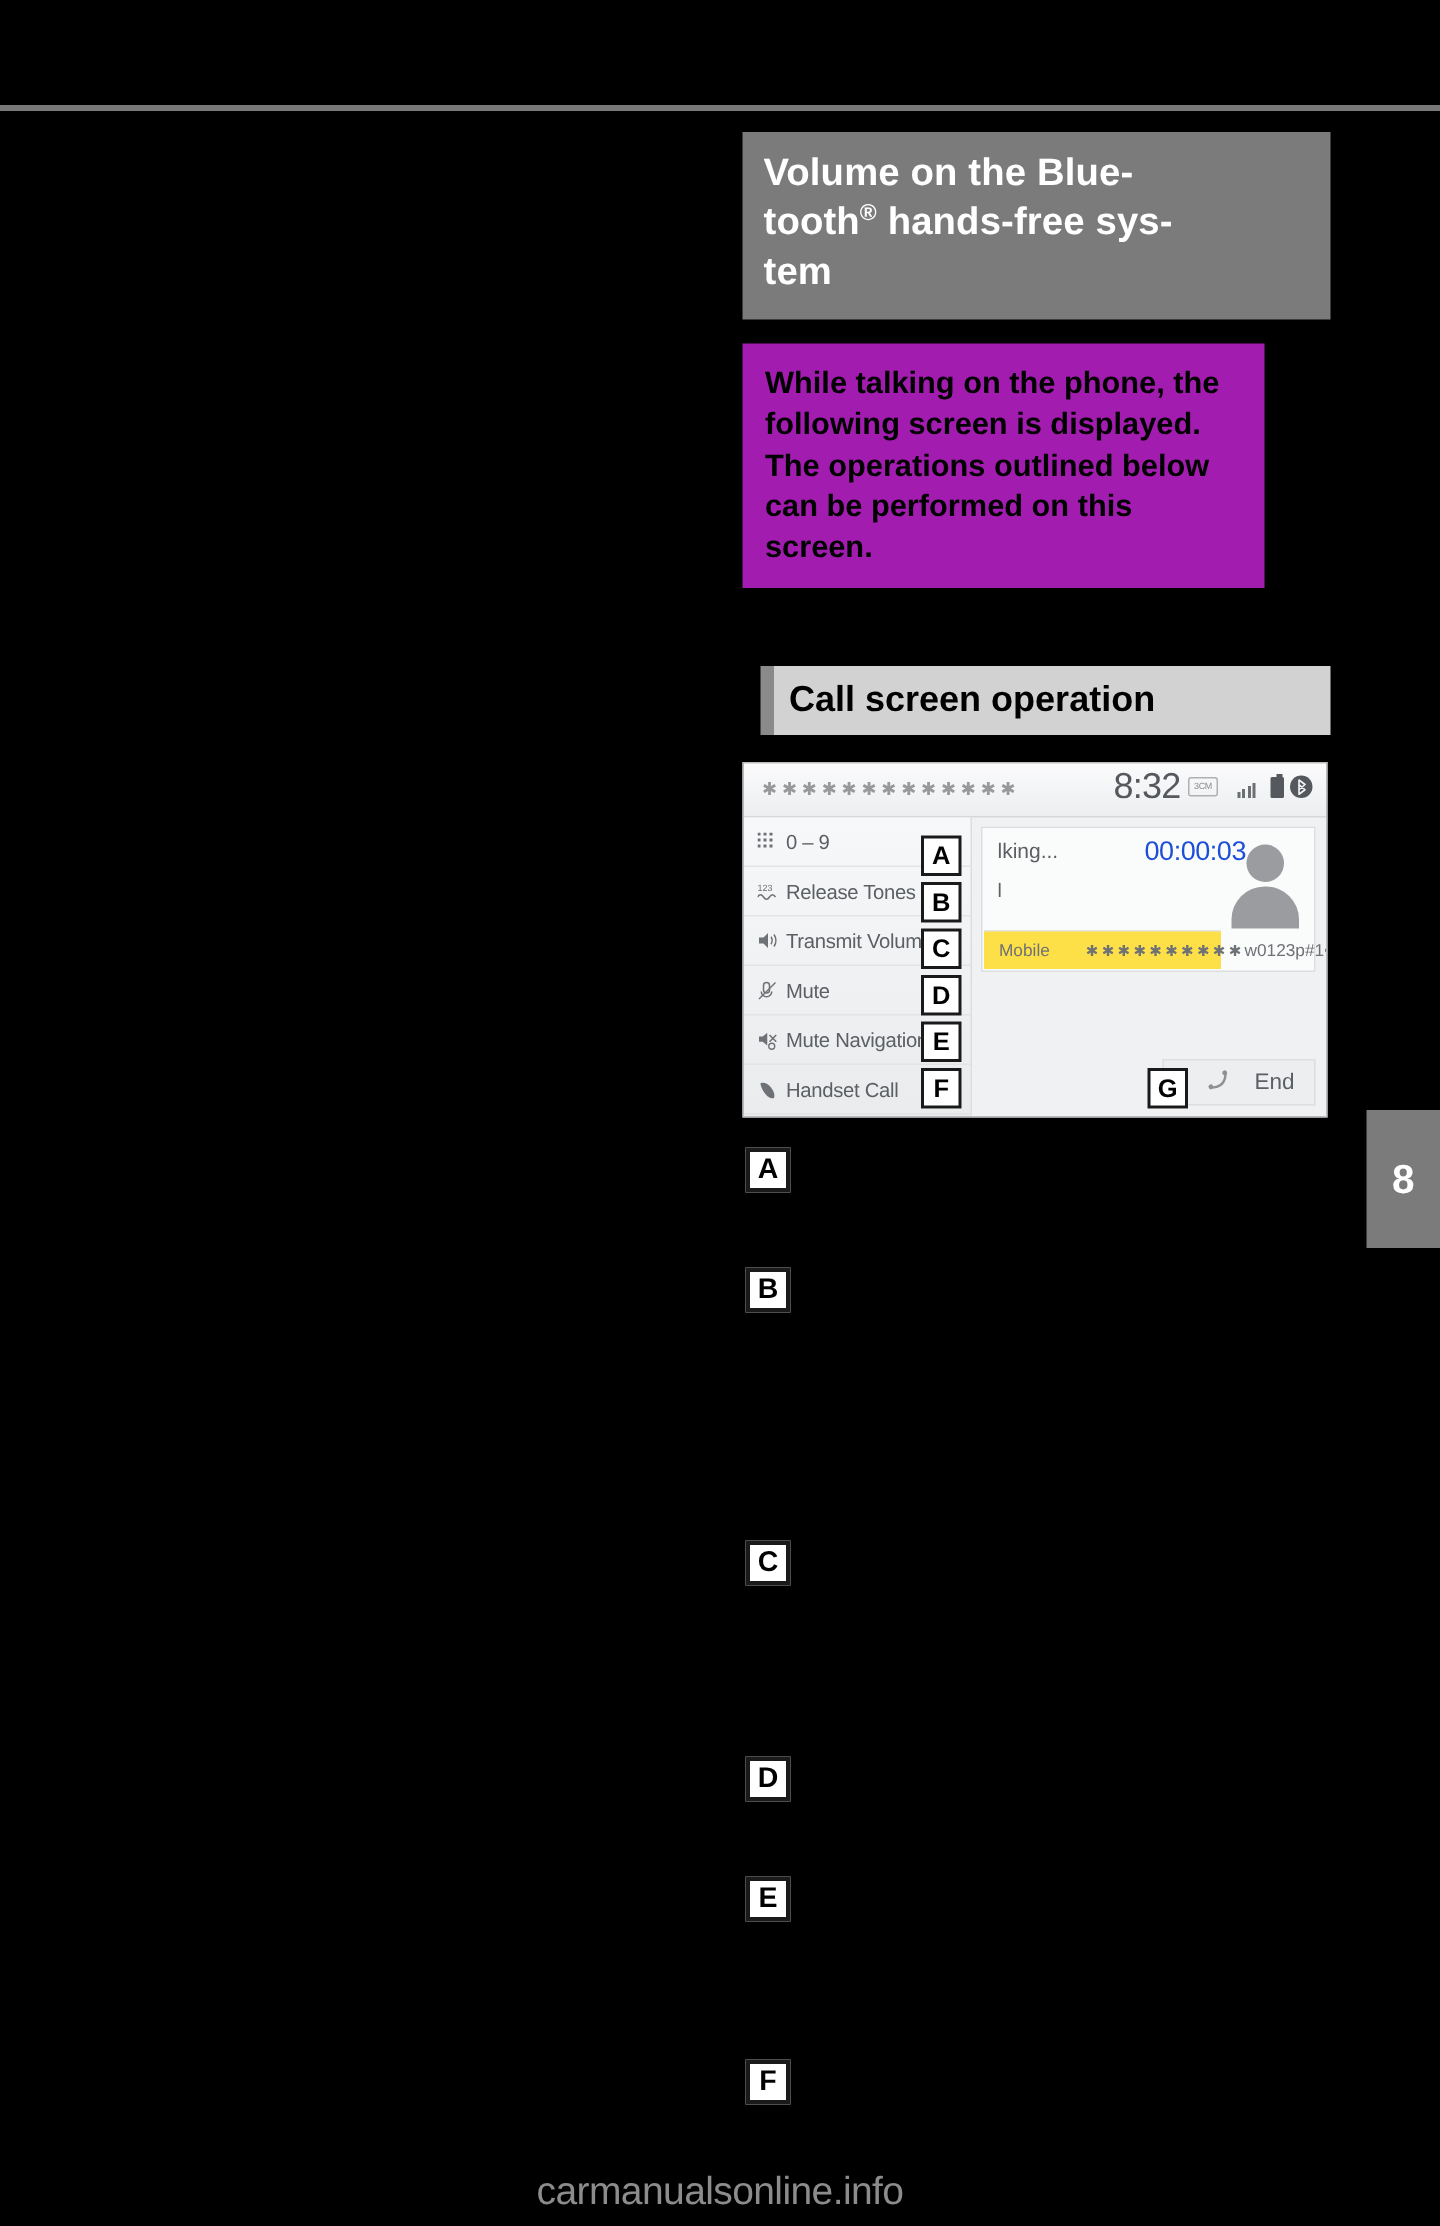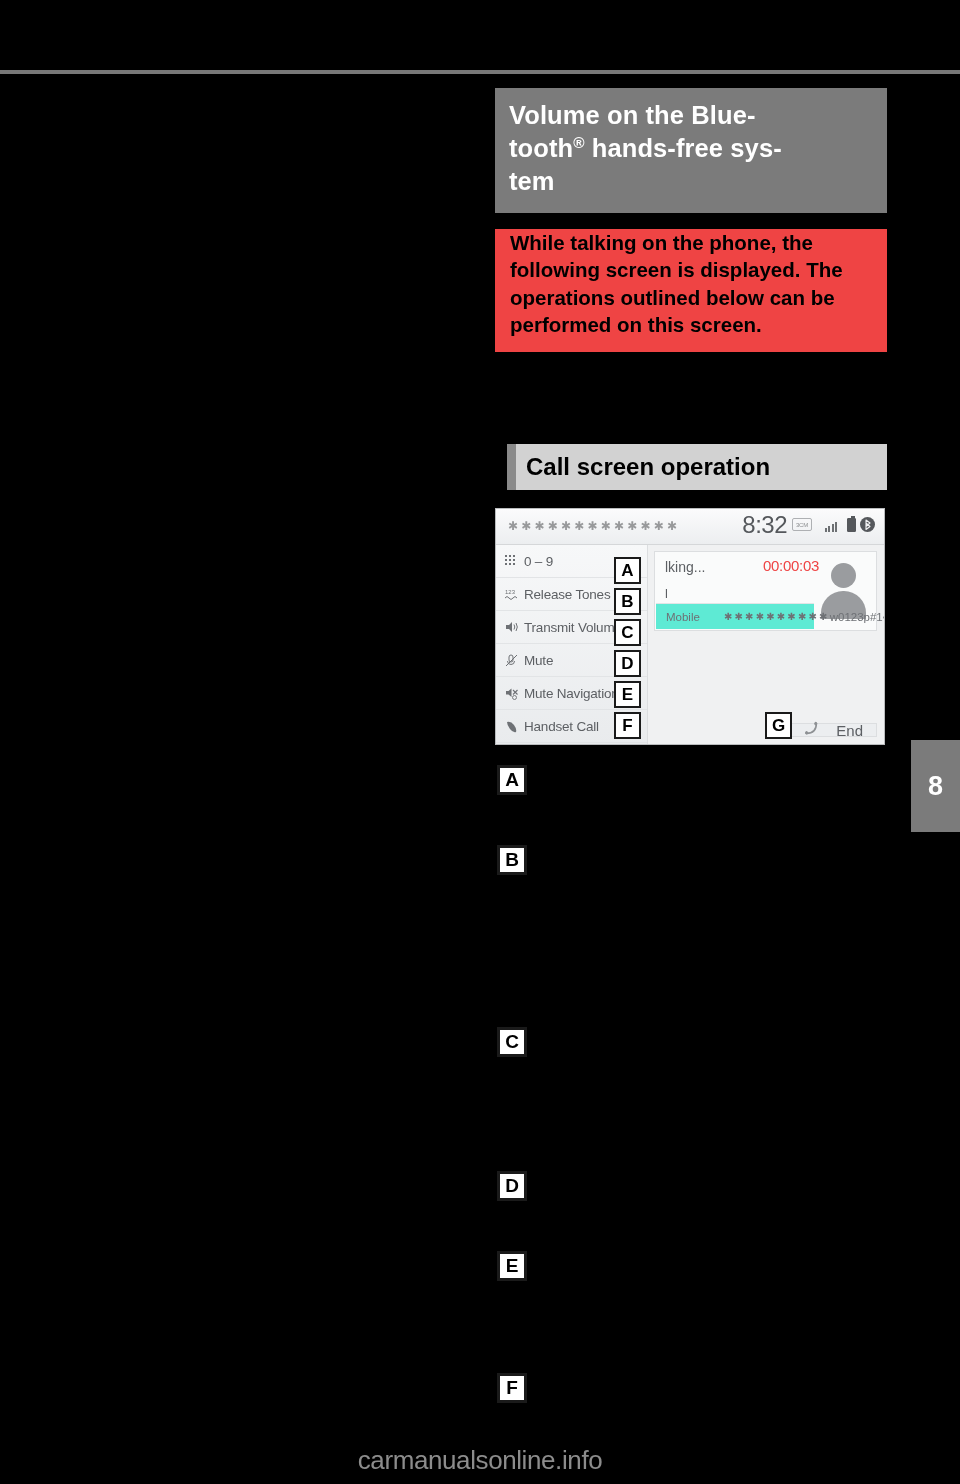--- a/index.html
+++ b/index.html
@@ -56,23 +56,23 @@
   .section-title sup {
     font-size: 0.6em;
     vertical-align: super;
     line-height: 0;
   }
 
   
   .intro-box {
     position: absolute;
     left: 495px; top: 229px;
-    width: 392px;
-    padding: 0 15px 14px 15px;
-    background: #ef4444;
+    width: 348px;
+    padding: 13px 15px 14px 15px;
+    background: #a21caf;
     color: #000000;
     font-size: 20.5px;
     font-weight: bold;
     line-height: 1.33;
   }
 
   
   .subhead {
     position: absolute;
     left: 495px; top: 444px;
@@ -196,35 +196,35 @@
   .nav-menu-item .mt { letter-spacing: -0.2px; }
 
   .nav-call {
     position: absolute;
     left: 152px; top: 0;
     right: 0; bottom: 0;
   }
   .call-card {
     position: absolute;
     left: 6px; top: 6px; right: 7px;
-    height: 80px;
+    height: 97px;
     background: #fafbfb;
     border: 1px solid #dcdee0;
   }
   .call-status {
     position: absolute;
     left: 10px; top: 7px;
     color: #5c5f63;
     font-size: 14px;
   }
   .call-timer {
     position: absolute;
     left: 108px; top: 5px;
-    color: #ef4444;
-    font-size: 15px;
+    color: #1d4ed8;
+    font-size: 18px;
     letter-spacing: -0.3px;
   }
   .call-name {
     position: absolute;
     left: 10px; top: 34px;
     color: #5c5f63;
     font-size: 13px;
   }
   .call-avatar {
     position: absolute;
@@ -243,35 +243,35 @@
     position: absolute;
     left: 4px; top: 34px;
     width: 45px; height: 34px;
     border-radius: 22px 22px 0 0;
     background: #9a9c9f;
   }
   .call-sub {
     position: absolute;
     left: 1px; right: 62px; bottom: 1px;
     height: 26px;
-    background: #5eead4;
+    background: #fde047;
     border-top: 1px solid #e2e4e6;
     display: flex;
     align-items: center;
     color: #6e7175;
     font-size: 11.5px;
   }
   .call-sub .lbl { margin-left: 10px; }
   .call-sub .num { margin-left: 24px; letter-spacing: 2.2px; font-size: 10px; }
   .call-sub .ext { margin-left: auto; margin-right: 12px; font-size: 11.5px; }
 
   .end-btn {
     position: absolute;
     right: 7px; bottom: 8px;
-    width: 102px; height: 14px;
+    width: 102px; height: 31px;
     background: #eceef0;
     border: 1px solid #dcdee0;
     display: flex;
     align-items: center;
     justify-content: flex-end;
     color: #5c5f63;
     font-size: 15px;
     padding-right: 13px;
     margin-top: 33px;
   }

